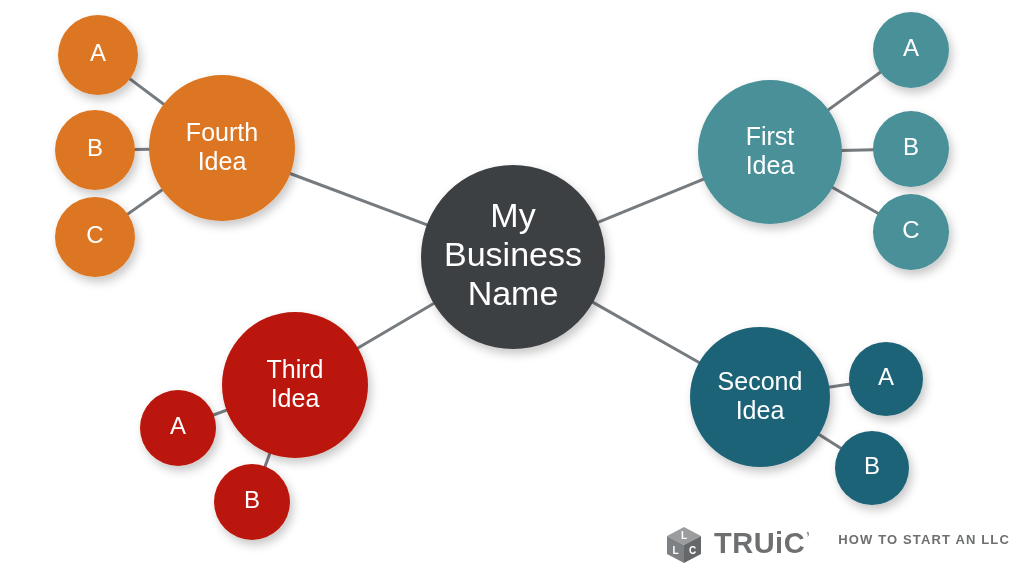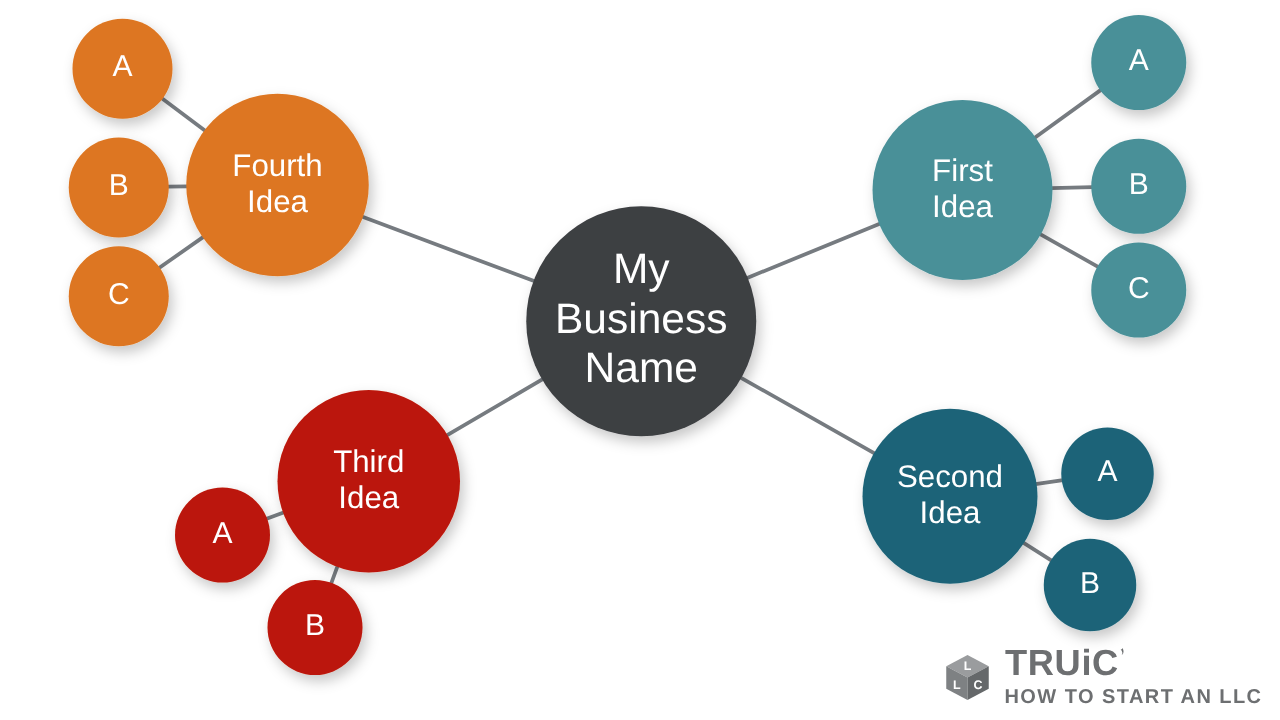--- a/index.html
+++ b/index.html
@@ -45,30 +45,30 @@
     bottom: 10px;
     display: flex;
     align-items: center;
     gap: 9px;
   }
   #logo-cube {
     display: block;
   }
   .logo-text-wrap {
     display: flex;
-    flex-direction: column;
+    flex-direction: row;
     align-items: flex-start;
     line-height: 1;
   }
   .logo-wordmark {
     display: block;
   }
   .logo-tagline {
     font-family: "Liberation Sans", sans-serif;
-    font-size: 16px;
+    font-size: 13px;
     font-weight: 700;
     letter-spacing: 1.15px;
     color: #6d6f71;
     margin-top: 3px;
     white-space: nowrap;
   }
 </style>
 </head>
 <body>
 

